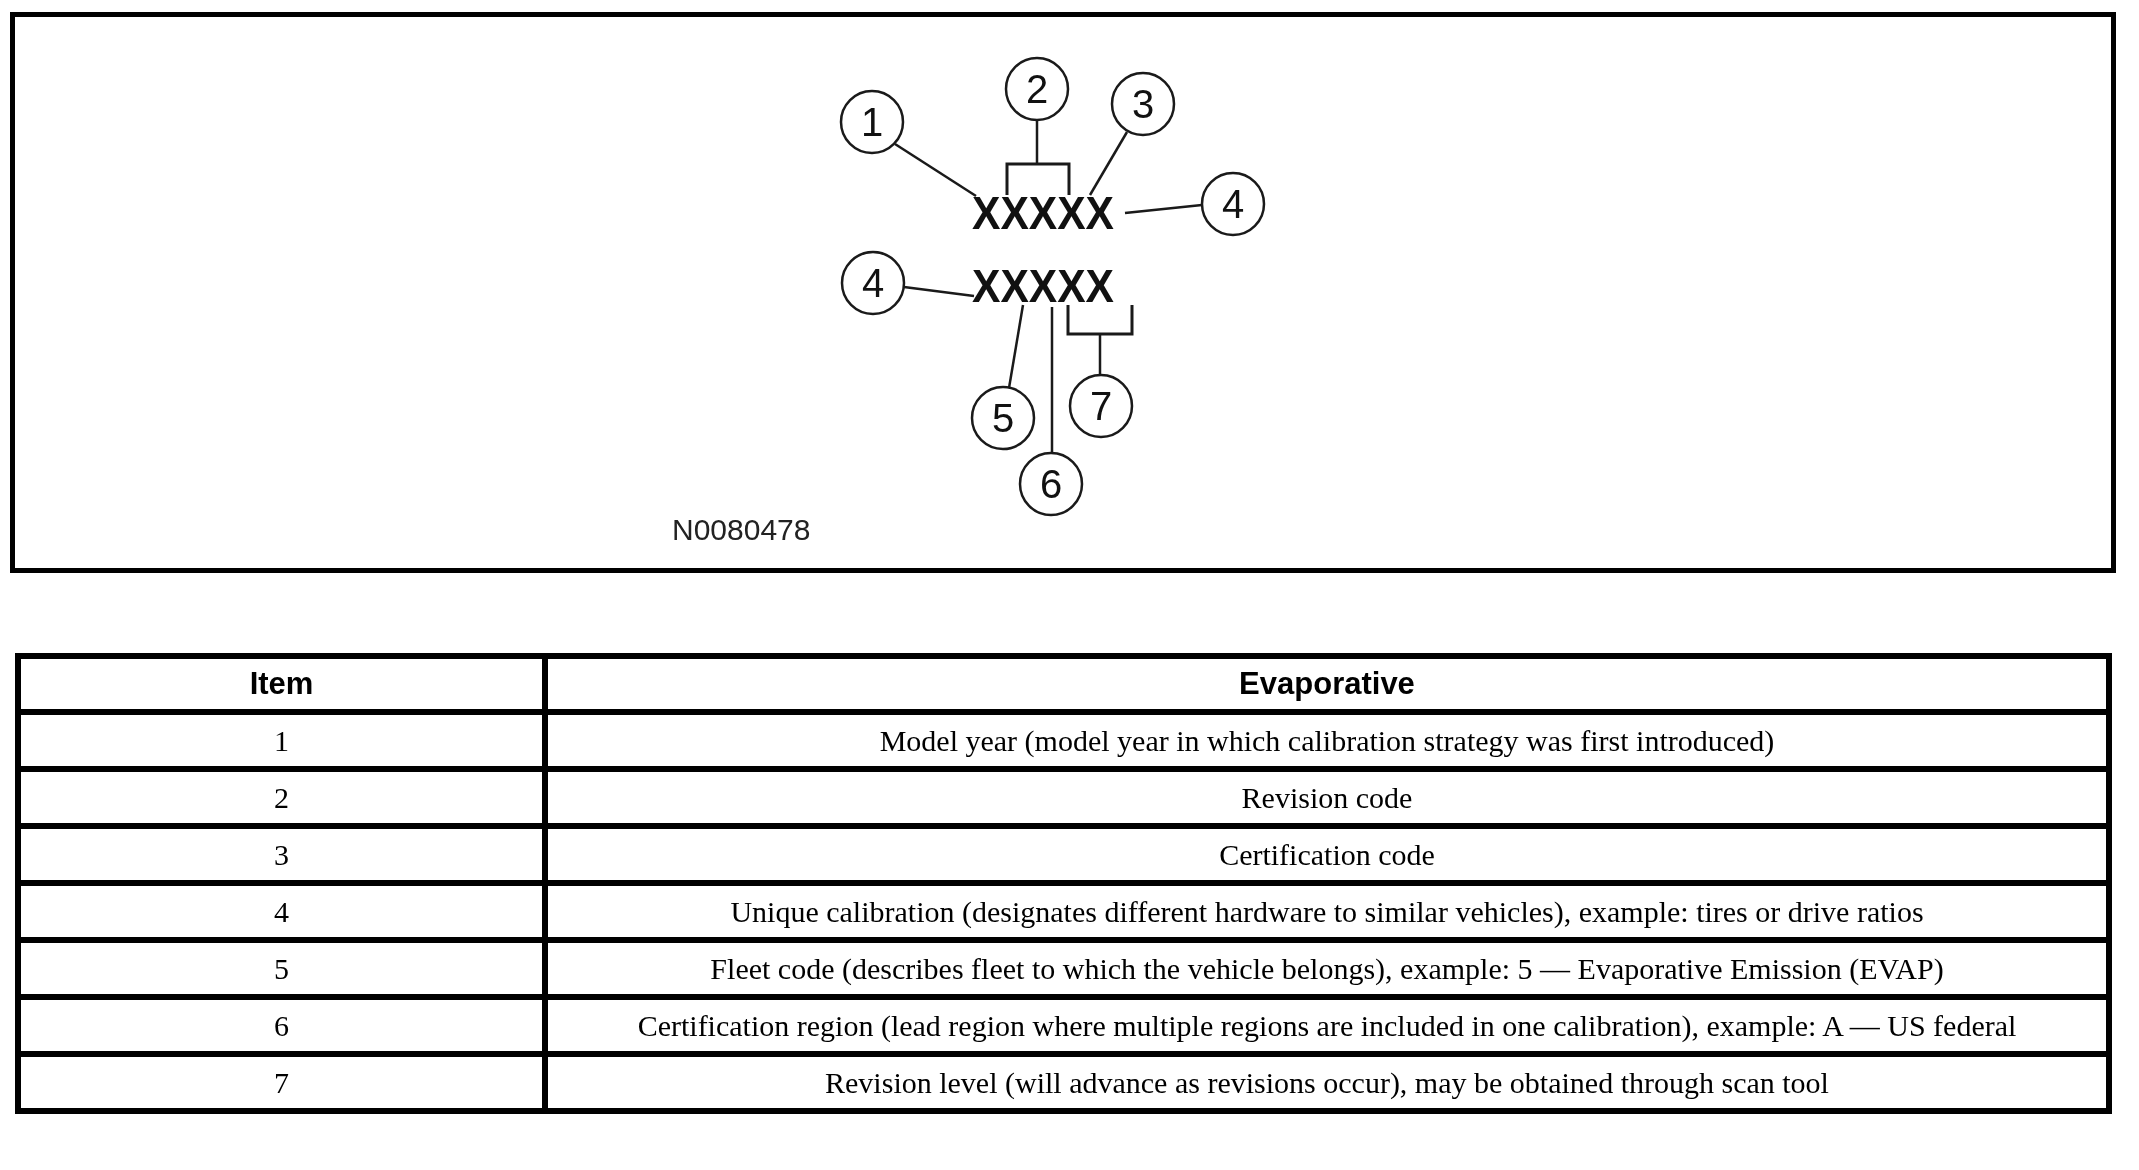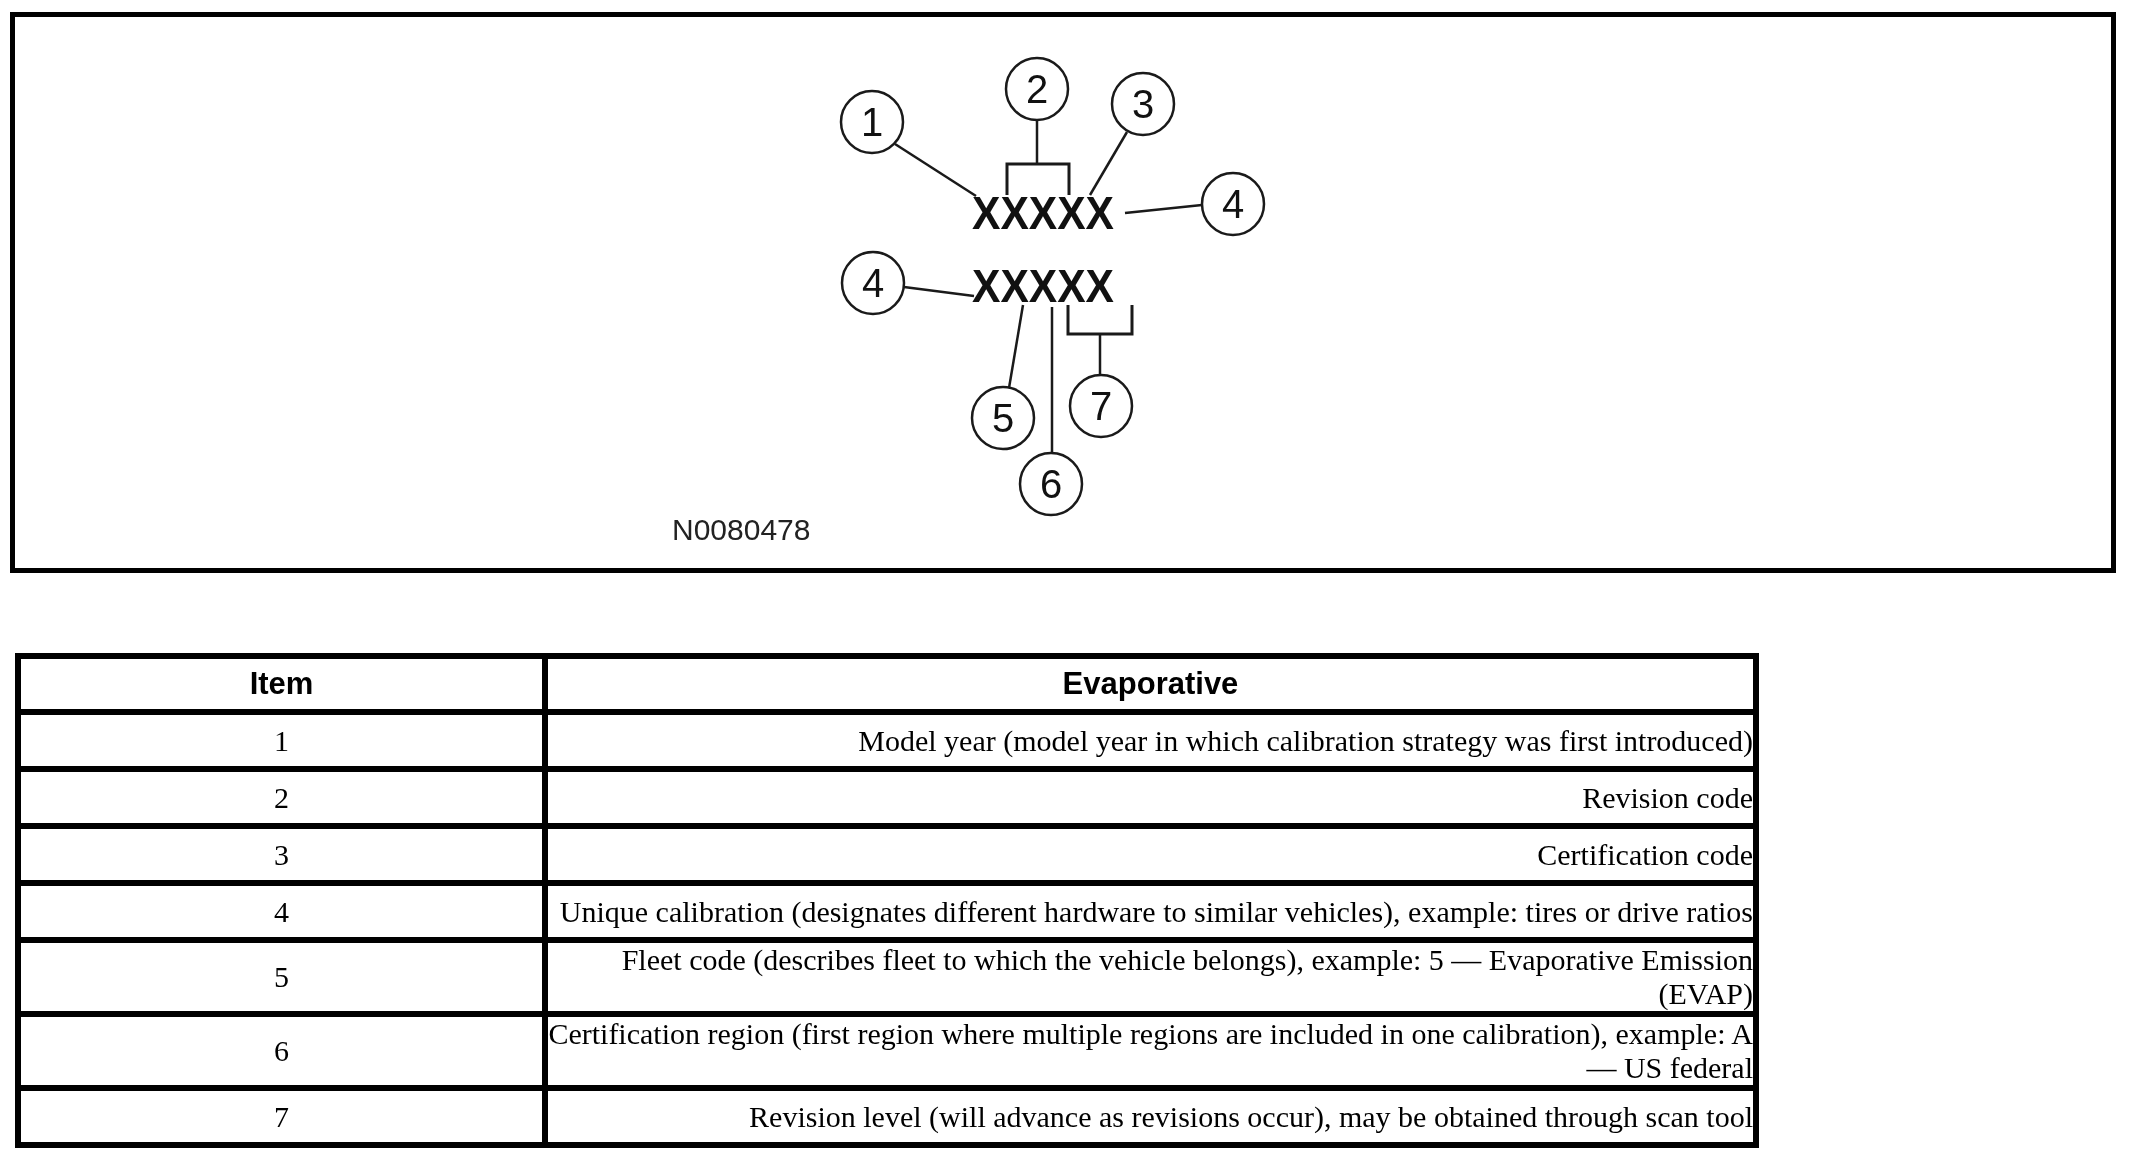--- a/index.html
+++ b/index.html
@@ -21,34 +21,34 @@
   }
   svg text.code {
     font-family:"Liberation Sans", sans-serif; font-size:46px; font-weight:bold;
     fill:#111; text-anchor:middle;
   }
   svg text.figid {
     font-family:"Liberation Sans", sans-serif; font-size:30px; fill:#222;
     text-anchor:start;
   }
   table.legend {
-    position:absolute; left:15px; top:653px; width:1744px;
+    position:absolute; left:15px; top:653px; width:2097px;
     border-collapse:collapse; table-layout:fixed; background:#fff;
   }
   table.legend th, table.legend td { border:6px solid #000; overflow:hidden; }
   table.legend th {
     font-family:"Liberation Sans", sans-serif; font-weight:bold; font-size:31px;
     height:50px; text-align:center; vertical-align:middle; padding:0;
   }
   table.legend td {
     font-family:"Liberation Serif", serif; font-size:30px;
     height:51px; vertical-align:middle; padding:0;
   }
   td.item-cell { text-align:center; }
-  td.desc-cell { text-align:right; padding-left:12px; }
+  td.desc-cell { text-align:center; padding-left:12px; }
   .col-item { width:527px; }
 </style>
 </head>
 <body>
 
 <div class="page">
 
   <div class="figure-frame"></div>
 
   <svg class="overlay" width="2139" height="600" viewBox="0 0 2139 600">
@@ -131,21 +131,21 @@
       <tr>
         <td class="item-cell">4</td>
         <td class="desc-cell">Unique calibration (designates different hardware to similar vehicles), example: tires or drive ratios</td>
       </tr>
       <tr>
         <td class="item-cell">5</td>
         <td class="desc-cell">Fleet code (describes fleet to which the vehicle belongs), example: 5 — Evaporative Emission (EVAP)</td>
       </tr>
       <tr>
         <td class="item-cell">6</td>
-        <td class="desc-cell">Certification region (first region where multiple regions are included in one calibration), example: A — US federal</td>
+        <td class="desc-cell">Certification region (lead region where multiple regions are included in one calibration), example: A — US federal</td>
       </tr>
       <tr>
         <td class="item-cell">7</td>
         <td class="desc-cell">Revision level (will advance as revisions occur), may be obtained through scan tool</td>
       </tr>
     </tbody>
   </table>
 
 </div>
 

